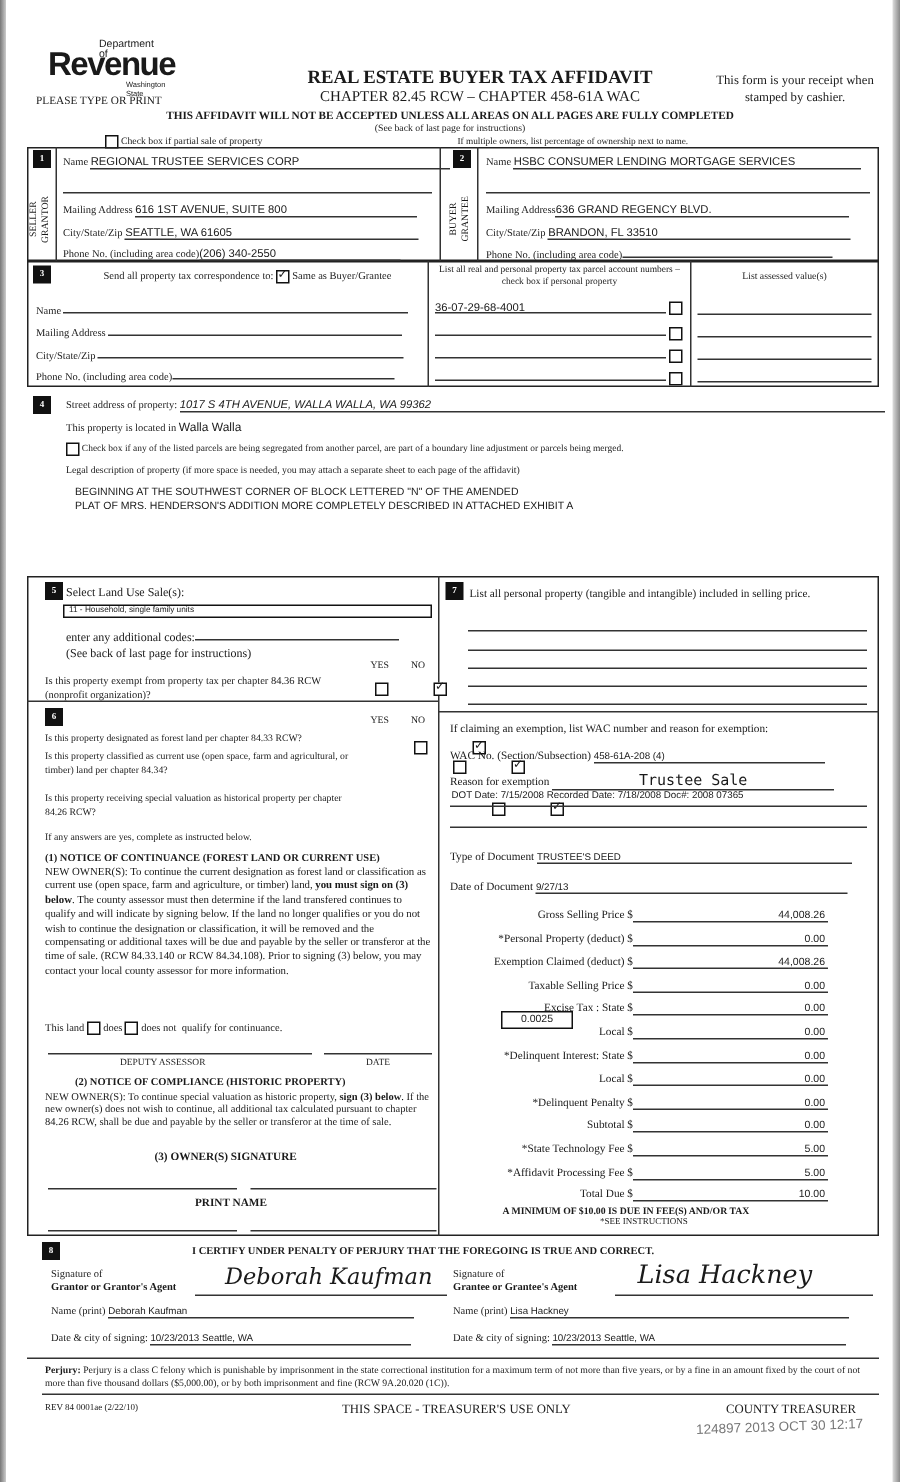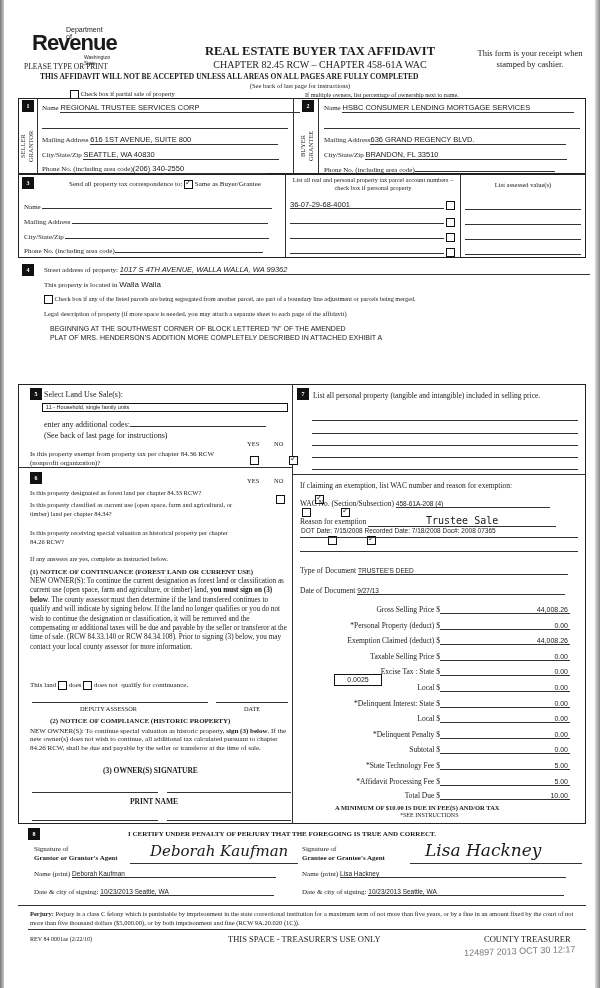--- a/index.html
+++ b/index.html
@@ -10,35 +10,35 @@
   .page-edge-l { left: 0; top: 0; width: 4px; height: 988px; background: linear-gradient(to right,#777,#ccc); }
   .page-edge-r { right: 0; top: 0; width: 5px; height: 988px; background: linear-gradient(to left,#888,#ddd); }
   .logo { left: 26px; top: 26px; width: 80px; height: 38px; }
   .logo .dept { position: absolute; left: 40px; top: 0; font-family: "Liberation Sans", sans-serif; font-size: 7px; }
   .logo .rev { position: absolute; left: 6px; top: 4px; font-family: "Liberation Sans", sans-serif; font-size: 22px; font-weight: bold; letter-spacing: -1px; }
   .logo .st { position: absolute; left: 58px; top: 28px; font-family: "Liberation Sans", sans-serif; font-size: 5px; }
   .please { left: 24px; top: 62px; font-size: 7.5px; }
   .title { left: 180px; top: 44px; width: 280px; text-align: center; font-size: 12.5px; font-weight: bold; }
   .subtitle { left: 180px; top: 59px; width: 280px; text-align: center; font-size: 10px; }
   .receipt { left: 470px; top: 48px; width: 120px; font-size: 8.5px; line-height: 11px; text-align: center; }
-  .warning { left: 40px; top: 72px; width: 520px; text-align: left; font-size: 7.5px; font-weight: bold; }
+  .warning { left: 40px; top: 72px; width: 520px; text-align: center; font-size: 7.5px; font-weight: bold; }
   .seeback { left: 200px; top: 82px; width: 200px; text-align: center; font-size: 6.5px; }
   .cb { display: inline-block; width: 9px; height: 9px; border: 1px solid #111; vertical-align: middle; position: relative; background: #fff; }
   .cb.checked::after { content: "✓"; position: absolute; left: 0; top: -3px; font-size: 8px; font-family: "DejaVu Sans", sans-serif; }
   .box { border: 1px solid #222; position: absolute; }
   .num { position: absolute; background: #111; color: #fff; font-size: 6px; width: 12px; height: 12px; text-align: center; line-height: 12px; font-weight: bold; }
   .vert { position: absolute; writing-mode: vertical-rl; transform: rotate(180deg); font-size: 6.5px; text-align: center; line-height: 8px; }
   .row { position: absolute; font-size: 7px; white-space: nowrap; }
   .line { border-bottom: 1px solid #333; display: inline-block; }
   .val { font-family: "Liberation Sans", sans-serif; font-size: 7.5px; }
   .hl { position: absolute; border-bottom: 1px solid #333; height: 0; }
   .vl { position: absolute; border-left: 1px solid #333; width: 0; }
   .bold { font-weight: bold; }
   .money { position: absolute; font-size: 7.5px; white-space: nowrap; }
-  .money .lbl { display: inline-block; width: 160px; text-align: right; }
+  .money .lbl { display: inline-block; width: 128px; text-align: right; margin-left: 14px; }
   .money .amt { display: inline-block; width: 130px; border-bottom: 1px solid #333; text-align: right; font-family: "Liberation Sans", sans-serif; font-size: 7px; padding-right: 2px; }
   .para { position: absolute; font-size: 7.2px; line-height: 9.4px; }
   .sig { position: absolute; font-family: "DejaVu Serif", serif; font-style: italic; font-size: 15px; }
 </style>
 </head>
 <body>
 
 
 
 <div class="abs page-edge-l"></div>
@@ -65,21 +65,21 @@
 
 <div class="box" style="left:18px;top:98px;width:568px;height:76px;"></div>
 <div class="vl" style="left:293px;top:98px;height:76px;"></div>
 <div class="vl" style="left:37px;top:98px;height:76px;"></div>
 <div class="vl" style="left:318px;top:98px;height:76px;"></div>
 <div class="num" style="left:22px;top:100px;">1</div>
 <div class="vert" style="left:19px;top:122px;width:18px;height:48px;">SELLER GRANTOR</div>
 <div class="row" style="left:42px;top:103px;"><span>Name</span> <span class="line val" style="width:240px;">REGIONAL TRUSTEE SERVICES CORP</span></div>
 <div class="hl" style="left:42px;top:128px;width:246px;"></div>
 <div class="row" style="left:42px;top:135px;"><span>Mailing Address</span> <span class="line val" style="width:188px;">616 1ST AVENUE, SUITE 800</span></div>
-<div class="row" style="left:42px;top:150px;"><span>City/State/Zip</span> <span class="line val" style="width:196px;">SEATTLE, WA 40830</span></div>
+<div class="row" style="left:42px;top:150px;"><span>City/State/Zip</span> <span class="line val" style="width:196px;">SEATTLE, WA 61605</span></div>
 <div class="row" style="left:42px;top:164px;"><span>Phone No. (including area code)</span><span class="line val" style="width:134px;">(206) 340-2550</span></div>
 
 <div class="num" style="left:302px;top:100px;">2</div>
 <div class="vert" style="left:299px;top:122px;width:18px;height:48px;">BUYER GRANTEE</div>
 <div class="row" style="left:324px;top:103px;"><span>Name</span> <span class="line val" style="width:232px;">HSBC CONSUMER LENDING MORTGAGE SERVICES</span></div>
 <div class="hl" style="left:324px;top:128px;width:256px;"></div>
 <div class="row" style="left:324px;top:135px;"><span>Mailing Address</span><span class="line val" style="width:196px;">636 GRAND REGENCY BLVD.</span></div>
 <div class="row" style="left:324px;top:150px;"><span>City/State/Zip</span> <span class="line val" style="width:202px;">BRANDON, FL 33510</span></div>
 <div class="row" style="left:324px;top:164px;"><span>Phone No. (including area code)</span><span class="line val" style="width:140px;height:8px;"></span></div>
 

